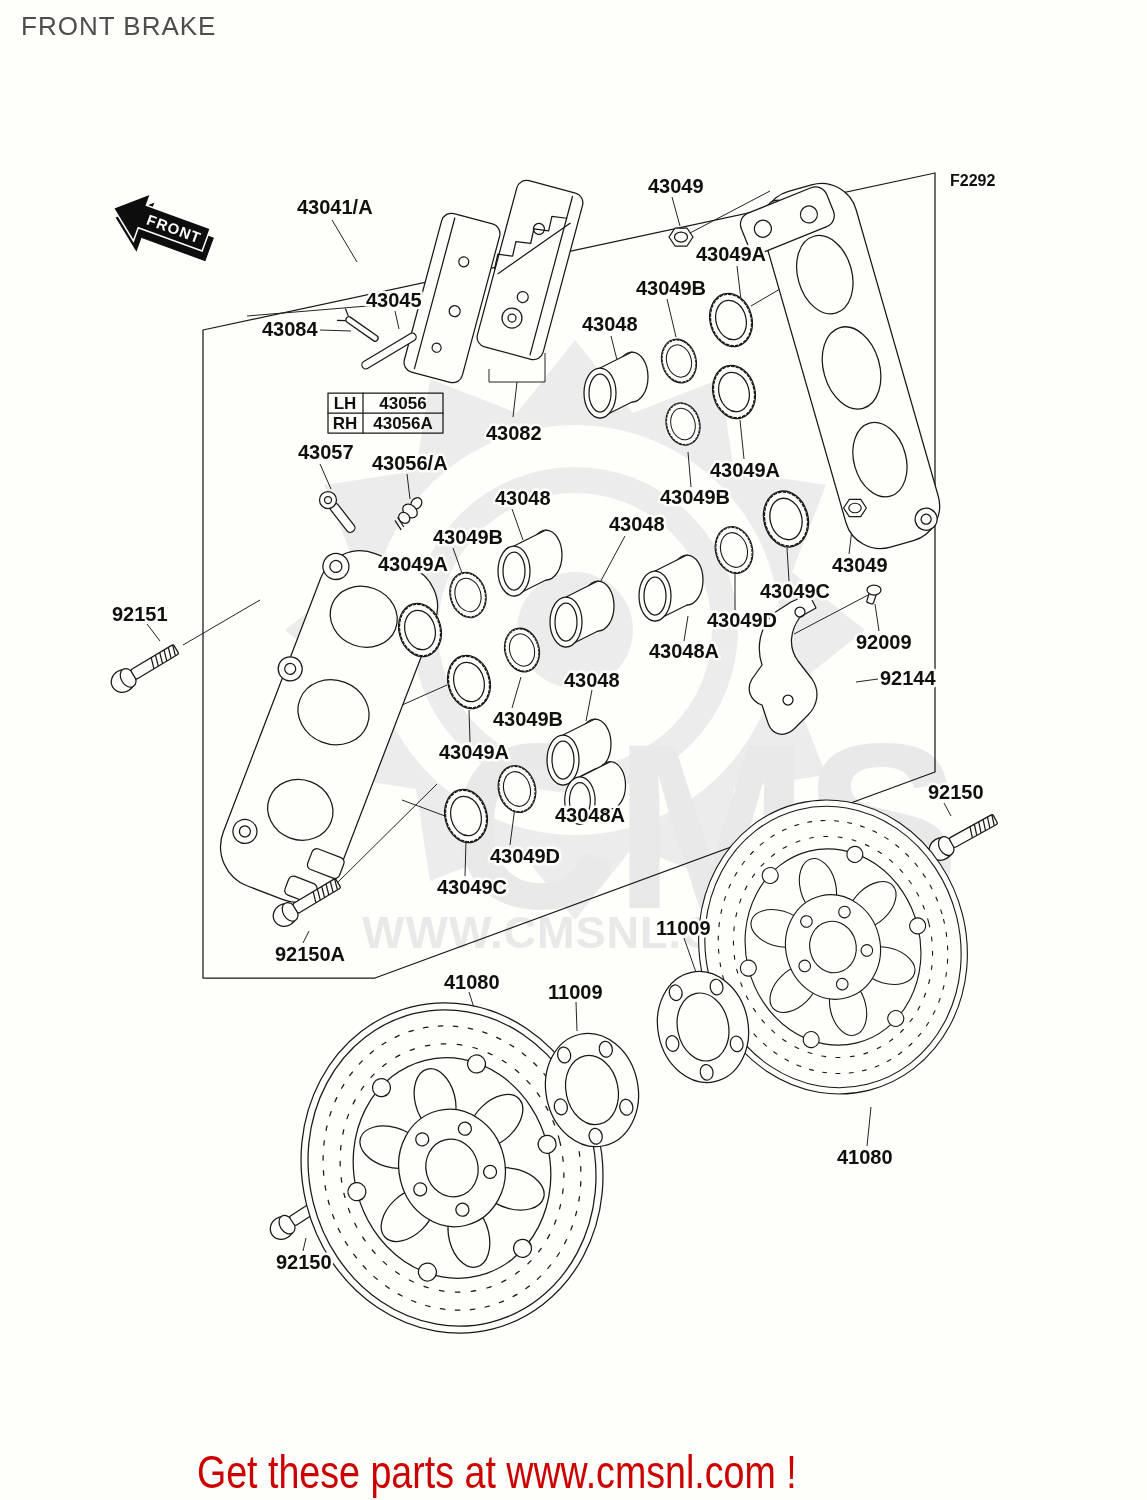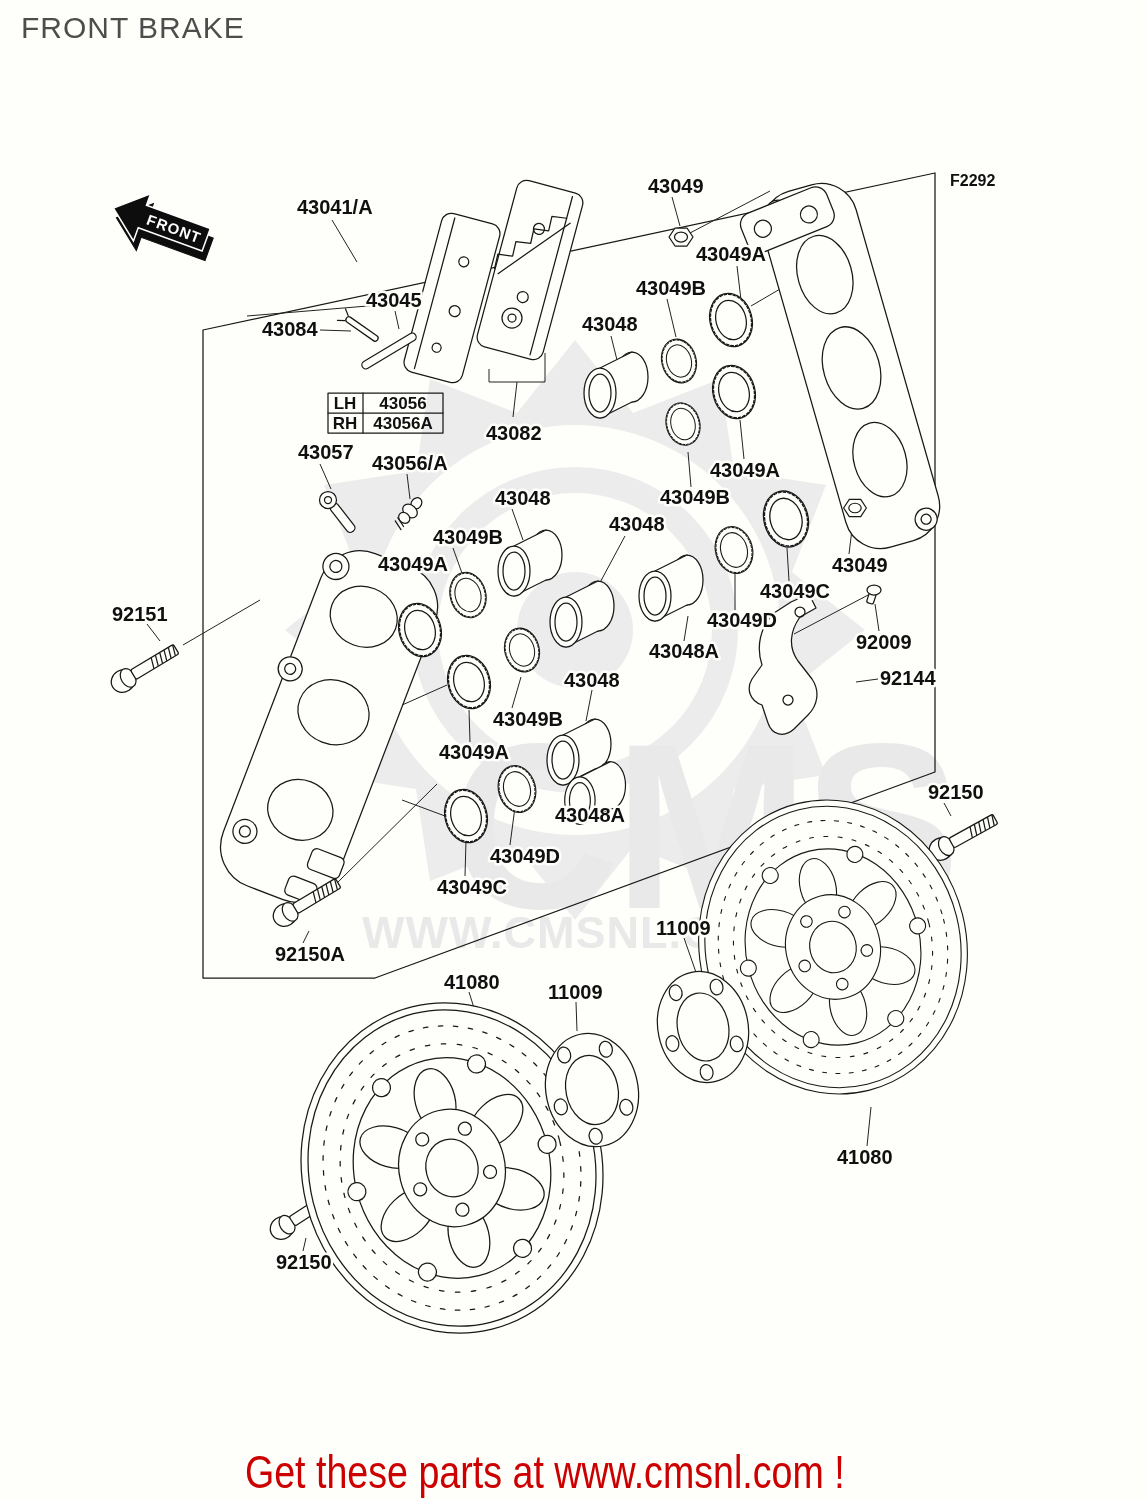--- a/index.html
+++ b/index.html
@@ -1,18 +1,18 @@
 <!DOCTYPE html>
 <html><head>
 <meta charset="utf-8">
 <style>
   html,body{margin:0;padding:0;background:#fefefa;width:1147px;height:1500px;overflow:hidden;}
   #stage{position:relative;width:1147px;height:1500px;background:#fefefa;font-family:"Liberation Sans",sans-serif;}
-  #page-title{position:absolute;left:21px;top:11px;font-size:30px;letter-spacing:1px;color:#4d4d4d;}
-  #banner{position:absolute;left:0;top:1444px;width:993px;text-align:center;color:#cc0000;padding-left:48px;}
+  #page-title{position:absolute;left:21px;top:11px;font-size:26px;letter-spacing:1px;color:#4d4d4d;}
+  #banner{position:absolute;left:0;top:1444px;width:993px;text-align:center;color:#cc0000;}
   #banner span{display:inline-block;font-size:47px;transform:scaleX(.8);transform-origin:center;white-space:nowrap;}
   svg{position:absolute;left:0;top:0;}
   .ln{stroke:#181818;stroke-width:1.25;fill:none;stroke-linecap:round;stroke-linejoin:round;}
   .fb{stroke:#181818;stroke-width:1.25;fill:#fefefa;stroke-linejoin:round;}
   .ld{stroke:#232323;stroke-width:1;fill:none;}
   .wm{fill:#ececec;}
   .wmtxt{fill:#e9e9e9;font-family:"Liberation Sans",sans-serif;font-weight:bold;}
   .plabel{font:700 20px "Liberation Sans",sans-serif;fill:#101010;paint-order:stroke fill;stroke:#fefefa;stroke-width:5px;stroke-linejoin:round;}
   .tlabel{font:700 17px "Liberation Sans",sans-serif;fill:#101010;text-anchor:middle;}
   .figcode{font:700 16px "Liberation Sans",sans-serif;fill:#101010;}

